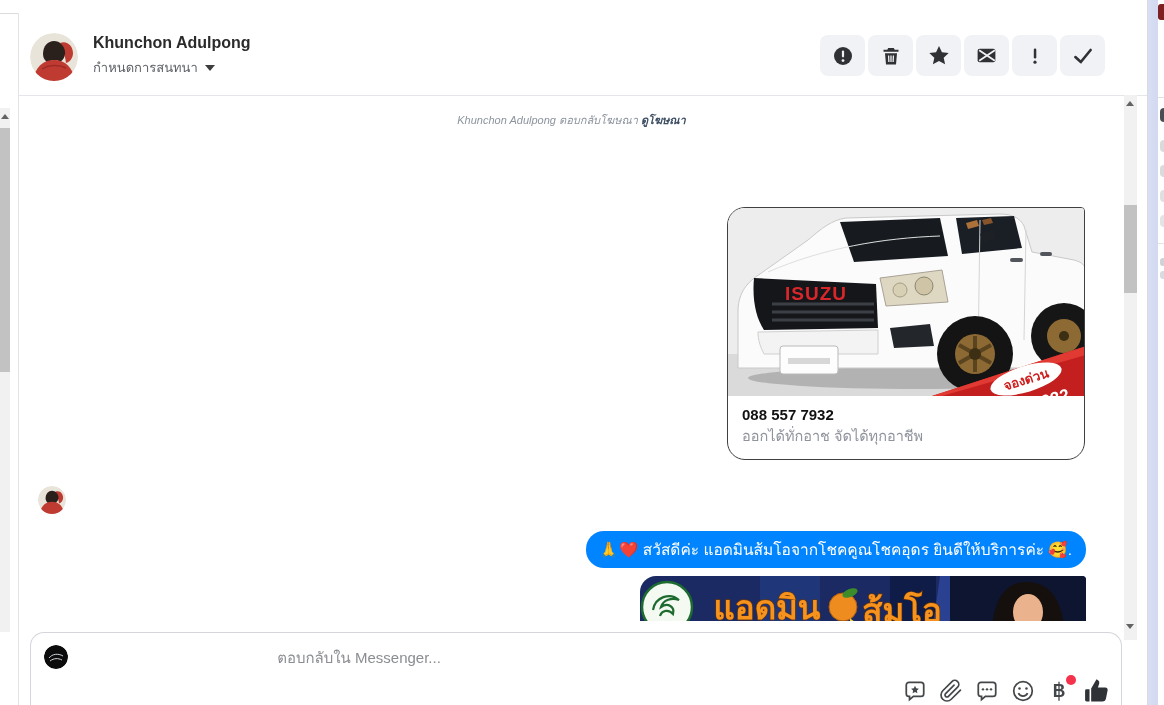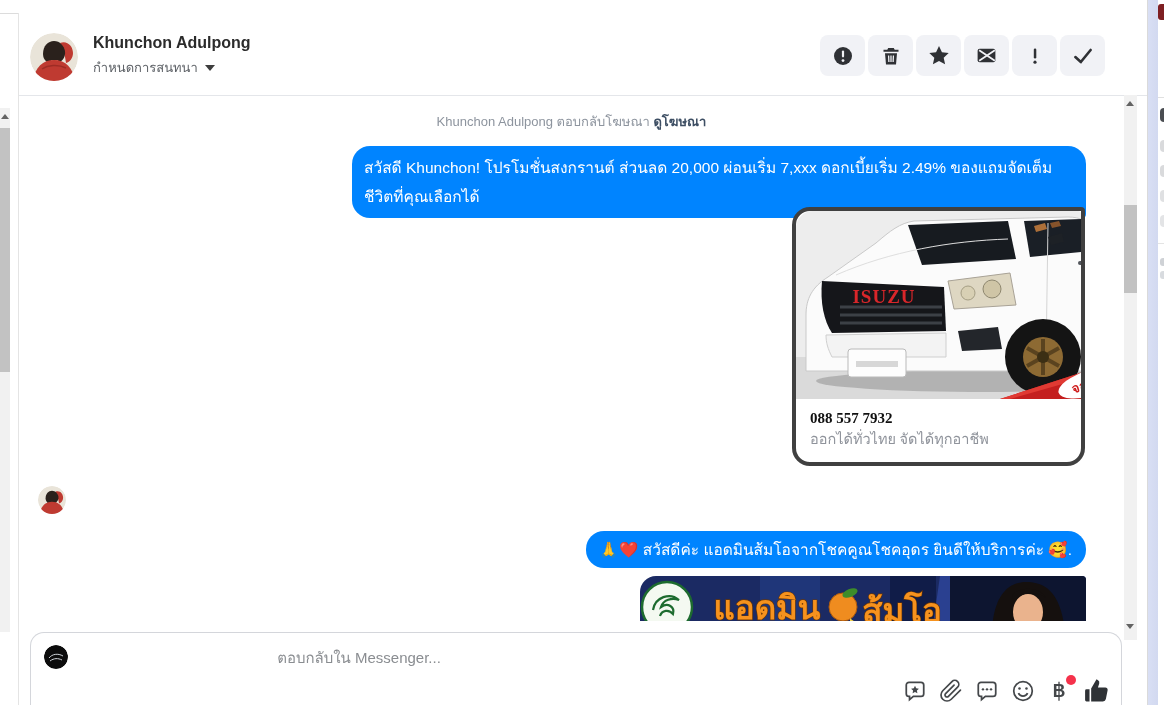--- a/index.html
+++ b/index.html
@@ -17,31 +17,31 @@
   
   .header-avatar{position:absolute;left:30px;top:33px;width:48px;height:48px;border-radius:50%;overflow:hidden;}
   .header-name{position:absolute;left:93px;top:34px;font-size:16px;font-weight:bold;color:#2b2b2b;}
   .header-sub{position:absolute;left:93px;top:57px;font-size:13px;color:#5f6368;display:flex;align-items:center;gap:7px;cursor:pointer;}
   .caret{width:0;height:0;border-left:5px solid transparent;border-right:5px solid transparent;border-top:6px solid #3d3d3d;}
   .hbtn{position:absolute;top:35px;width:45px;height:41px;background:#f1f2f6;border-radius:8px;display:flex;align-items:center;justify-content:center;cursor:pointer;}
   .header-divider{position:absolute;left:19px;top:95px;width:1128px;height:1px;background:#e4e6ea;}
 
   
   .chat{position:absolute;left:19px;top:96px;width:1105px;height:536px;overflow:hidden;background:#fff;}
-  .sys-note{position:absolute;left:0;top:15px;width:100%;text-align:center;font-size:13px;color:#8d949e;}
+  .sys-note{position:absolute;left:0;top:15px;width:100%;text-align:center;font-size:11px;color:#8d949e;font-style:italic;}
   .sys-note .ad-link{font-weight:bold;color:#3d4e63;cursor:pointer;}
   .bubble{box-sizing:border-box;position:absolute;font-size:15.5px;line-height:29px;}
   .bubble.out{background:#0084ff;color:#fff;}
   .bubble1{right:38px;top:50px;width:734px;padding:7px 12px;border-radius:18px 18px 4px 18px;}
   .bubble2{right:38px;top:435px;padding:4px 14px;border-radius:18px;white-space:nowrap;}
   .in-avatar{position:absolute;left:19px;top:390px;width:28px;height:28px;border-radius:50%;overflow:hidden;}
   .bubble-in{position:absolute;left:55px;top:386px;background:#f0f0f0;color:#101010;font-size:15px;line-height:22px;padding:5px 14px;border-radius:18px;}
 
   
-  .card{position:absolute;right:39px;top:111px;width:293px;background:#fff;border:4px solid #404040;border-radius:18px 4px 18px 18px;box-sizing:border-box;cursor:pointer;font-family:Liberation Serif, serif;}
+  .card{position:absolute;right:39px;top:111px;width:358px;background:#fff;border:1px solid #404040;border-radius:18px 4px 18px 18px;box-sizing:border-box;cursor:pointer;}
   .card-img{width:100%;height:188px;border-radius:17px 3px 0 0;overflow:hidden;display:block;}
   .card-body{padding:9px 14px 12px 14px;}
   .card-phone{font-size:15px;font-weight:bold;color:#111;line-height:20px;}
   .card-sub{font-size:14.5px;color:#8f939b;line-height:22px;}
 
   
   .banner{position:absolute;right:38px;top:480px;width:446px;height:45px;border-radius:16px 4px 0 0;overflow:hidden;cursor:pointer;font-family:Liberation Serif, serif;}
 
   
   .composer{position:absolute;left:30px;top:632px;width:1092px;height:80px;background:#fff;border:1px solid #d4d6db;border-bottom:none;border-radius:14px 14px 0 0;box-sizing:border-box;}
@@ -126,21 +126,20 @@
   </div>
   <div class="header-divider"></div>
 
   <div class="chat">
 
     <div class="sys-note">
       <span>Khunchon Adulpong ตอบกลับโฆษณา</span>
       <span class="ad-link">ดูโฆษณา</span>
     </div>
 
-    <div class="bubble out bubble1" style="background: rgb(0, 132, 255);">สวัสดี Khunchon! โปรโมชั่นสงกรานต์ ส่วนลด 20,000 ผ่อนเริ่ม 7,xxx ดอกเบี้ยเริ่ม 2.49% ของแถมจัดเต็ม ชีวิตที่คุณเลือกได้</div>
 
     <div class="card">
       <div class="card-img">
         <svg width="358" height="188" viewBox="0 0 358 188">
           <rect width="358" height="188" fill="#ededed"></rect>
           <rect y="146" width="358" height="42" fill="#dadada"></rect>
           <ellipse cx="190" cy="170" rx="170" ry="11" fill="rgba(0,0,0,0.18)"></ellipse>
 
           <path d="M10 160 L10 104 C10 88 16 76 32 66 L80 32 C94 20 104 12 118 10 L272 6 C284 6 292 10 296 18 L304 44 L346 52 C354 54 358 58 358 64 L358 160 Z" fill="#fbfbfb" stroke="#c9c9c9" stroke-width="1"></path>
           <path d="M112 14 L212 10 L220 48 L126 54 Z" fill="#171b20"></path>
@@ -186,21 +185,21 @@
             <ellipse cx="298" cy="171" rx="37" ry="13" fill="#fff"></ellipse>
             <text x="298" y="176" text-anchor="middle" font-size="13" font-weight="bold" fill="#cf1d1d">จองด่วน</text>
           </g>
           <g transform="rotate(-16 292 204)">
             <text x="292" y="206" text-anchor="middle" font-size="17" font-weight="bold" fill="#ffffff">088 557 7932</text>
           </g>
         </svg>
       </div>
       <div class="card-body">
         <div class="card-phone">088 557 7932</div>
-        <div class="card-sub">ออกได้ทั่วไทย จัดได้ทุกอาชีพ</div>
+        <div class="card-sub">ออกได้ทั่กอาช จัดได้ทุกอาชีพ</div>
       </div>
     </div>
 
     <div class="in-avatar">
       <svg width="28" height="28" viewBox="0 0 48 48">
         <circle cx="24" cy="24" r="24" fill="#e9e4d9"></circle>
         <path d="M30 10c7-3 13 3 13 10 0 5-3 9-7 10-1-8-3-14-6-20z" fill="#bf3a31"></path>
         <path d="M13 21c0-8 5-13 11-13 6 0 10 5 11 10 1 7-4 12-10 13-7 1-12-4-12-10z" fill="#2a211c"></path>
         <path d="M3 48c2-14 10-21 21-21 12 0 19 8 21 21z" fill="#bf3a31"></path>
       </svg>

